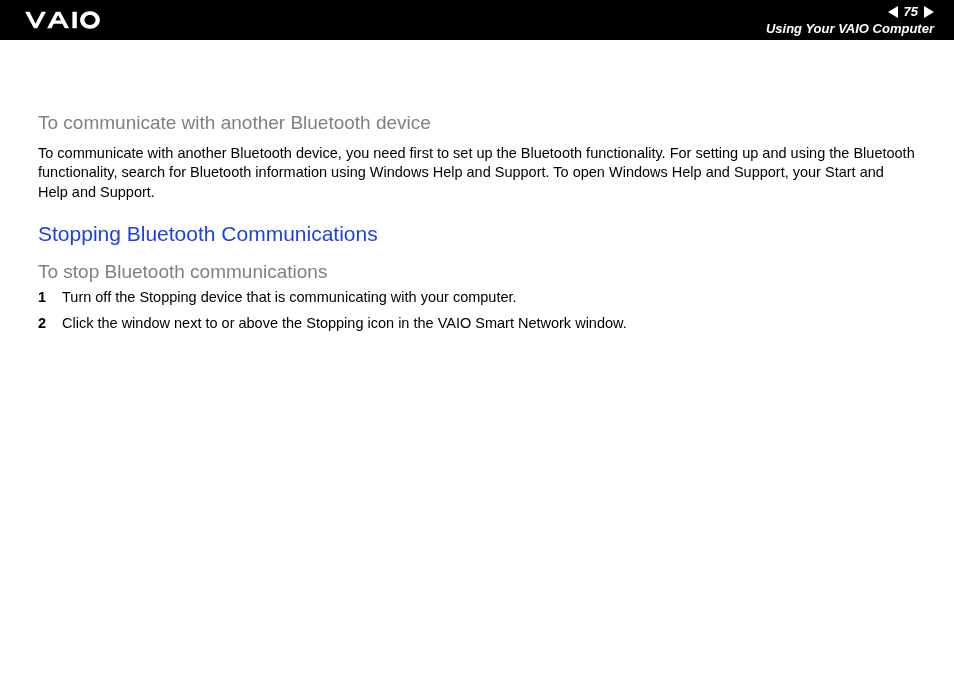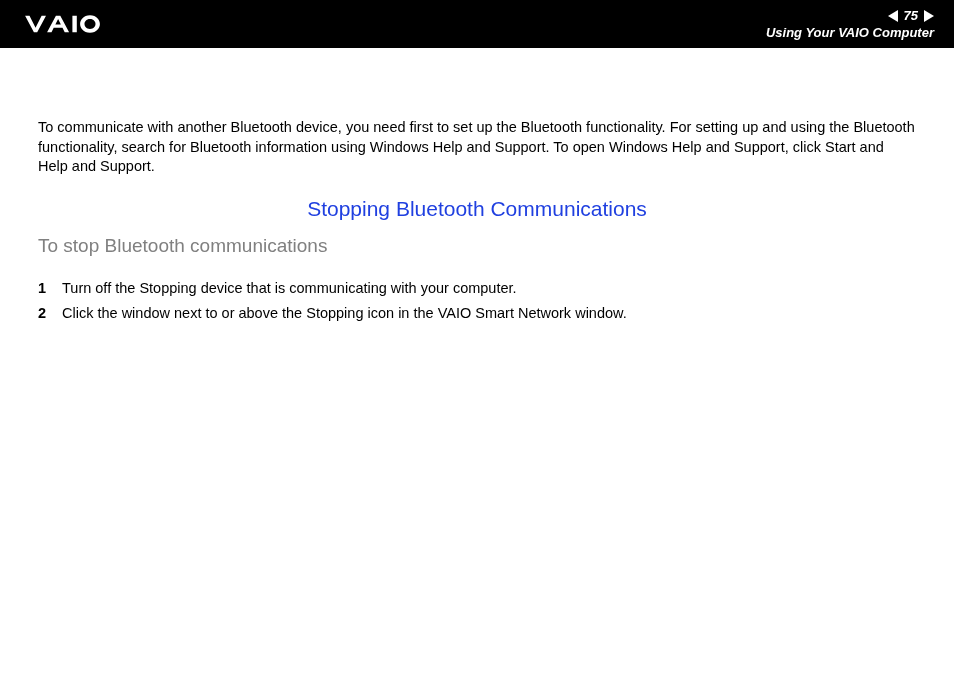--- a/index.html
+++ b/index.html
@@ -6,21 +6,21 @@
   body {
     width: 954px;
     height: 674px;
     font-family: Arial, Helvetica, sans-serif;
     background: #fff;
     position: relative;
   }
   .header {
     background: #000;
     color: #fff;
-    height: 48px;
+    height: 40px;
     display: flex;
     align-items: center;
     justify-content: space-between;
     padding: 0 20px 0 24px;
   }
   .logo {
     display: flex;
     align-items: center;
   }
   .logo svg { height: 22px; }
@@ -64,27 +64,26 @@
     margin-bottom: 8px;
   }
   .para {
     margin-bottom: 18px;
   }
   .heading-blue {
     color: #2040e0;
     font-size: 21px;
     font-weight: 400;
     margin-bottom: 10px;
-    text-align: center;
   }
   .subheading2 {
     color: #808080;
     font-size: 19px;
     font-weight: 400;
-    margin-bottom: 20px;
+    margin-bottom: 4px;
   }
   .step {
     display: flex;
     margin-bottom: 6px;
   }
   .step-num {
     font-weight: bold;
     width: 24px;
     flex-shrink: 0;
   }
@@ -107,22 +106,23 @@
     <div class="pager">
       <span class="arrow-left"></span>
       <span>75</span>
       <span class="arrow-right"></span>
     </div>
     <div class="section-title">Using Your VAIO Computer</div>
   </div>
 </div>
 
 <div class="content">
+  <div class="subheading">To communicate with another Bluetooth device</div>
   <p class="para">
-    <span>To communicate with another Bluetooth device, you need first to set up the Bluetooth functionality. For setting up and using the Bluetooth functionality, search for Bluetooth information using </span><b>Windows Help and Support</b><span>. To open </span><b>Windows Help and Support</b><span>, click </span><b>Start</b><span> and </span><b>Help and Support</b><span>.</span>
+    <span>To communicate with another Bluetooth device, you need first to set up the Bluetooth functionality. For setting up and using the Bluetooth functionality, search for Bluetooth information using </span><b>Windows Help and Support</b><span>. To open </span><b>Windows Help and Support</b><span>, your </span><b>Start</b><span> and </span><b>Help and Support</b><span>.</span>
   </p>
 
   <div class="heading-blue">Stopping Bluetooth Communications</div>
   <div class="subheading2">To stop Bluetooth communications</div>
 
   <div class="step">
     <div class="step-num">1</div>
     <div class="step-text">Turn off the Stopping device that is communicating with your computer.</div>
   </div>
   <div class="step">

